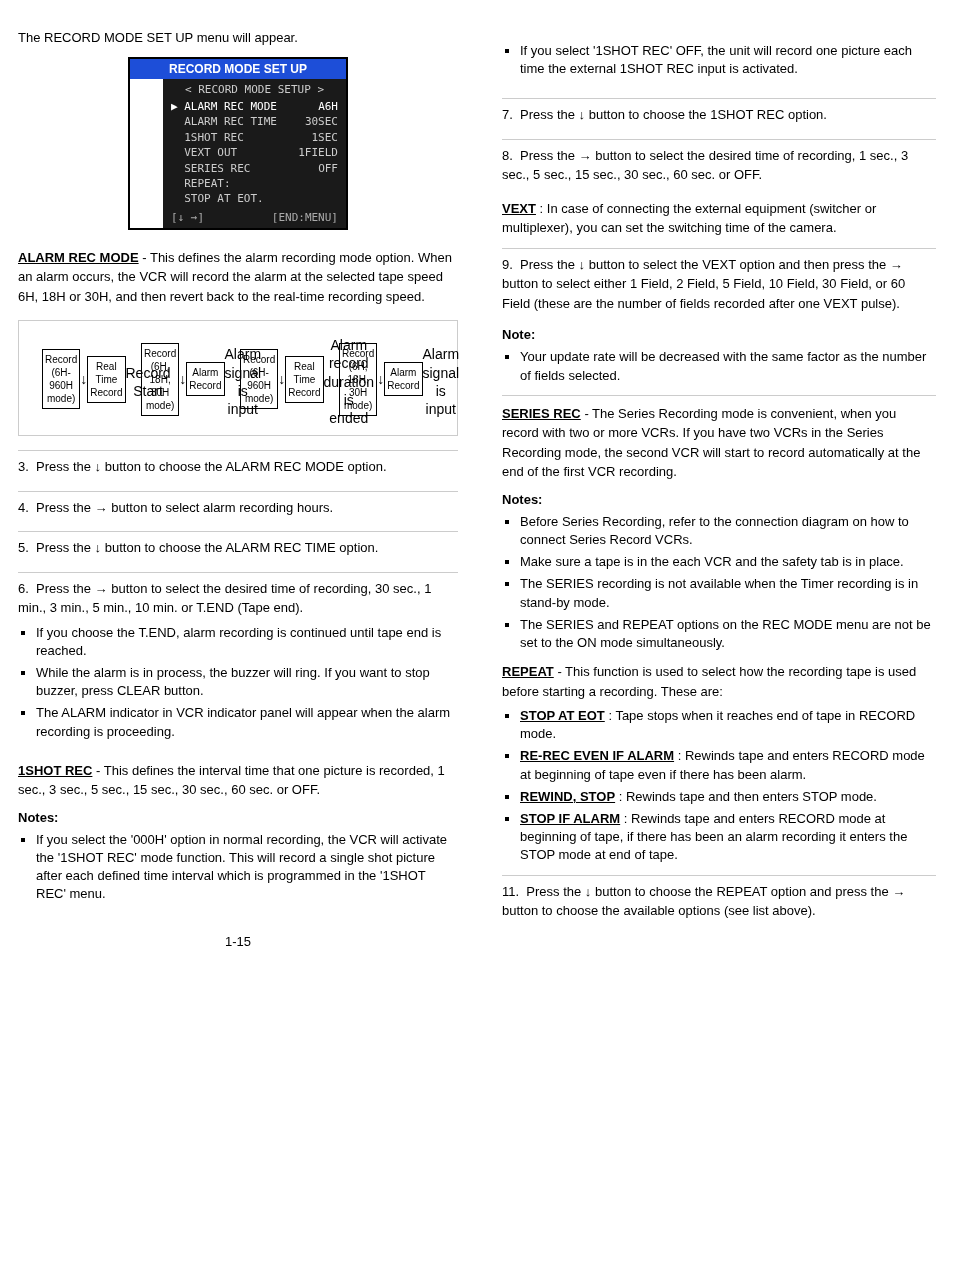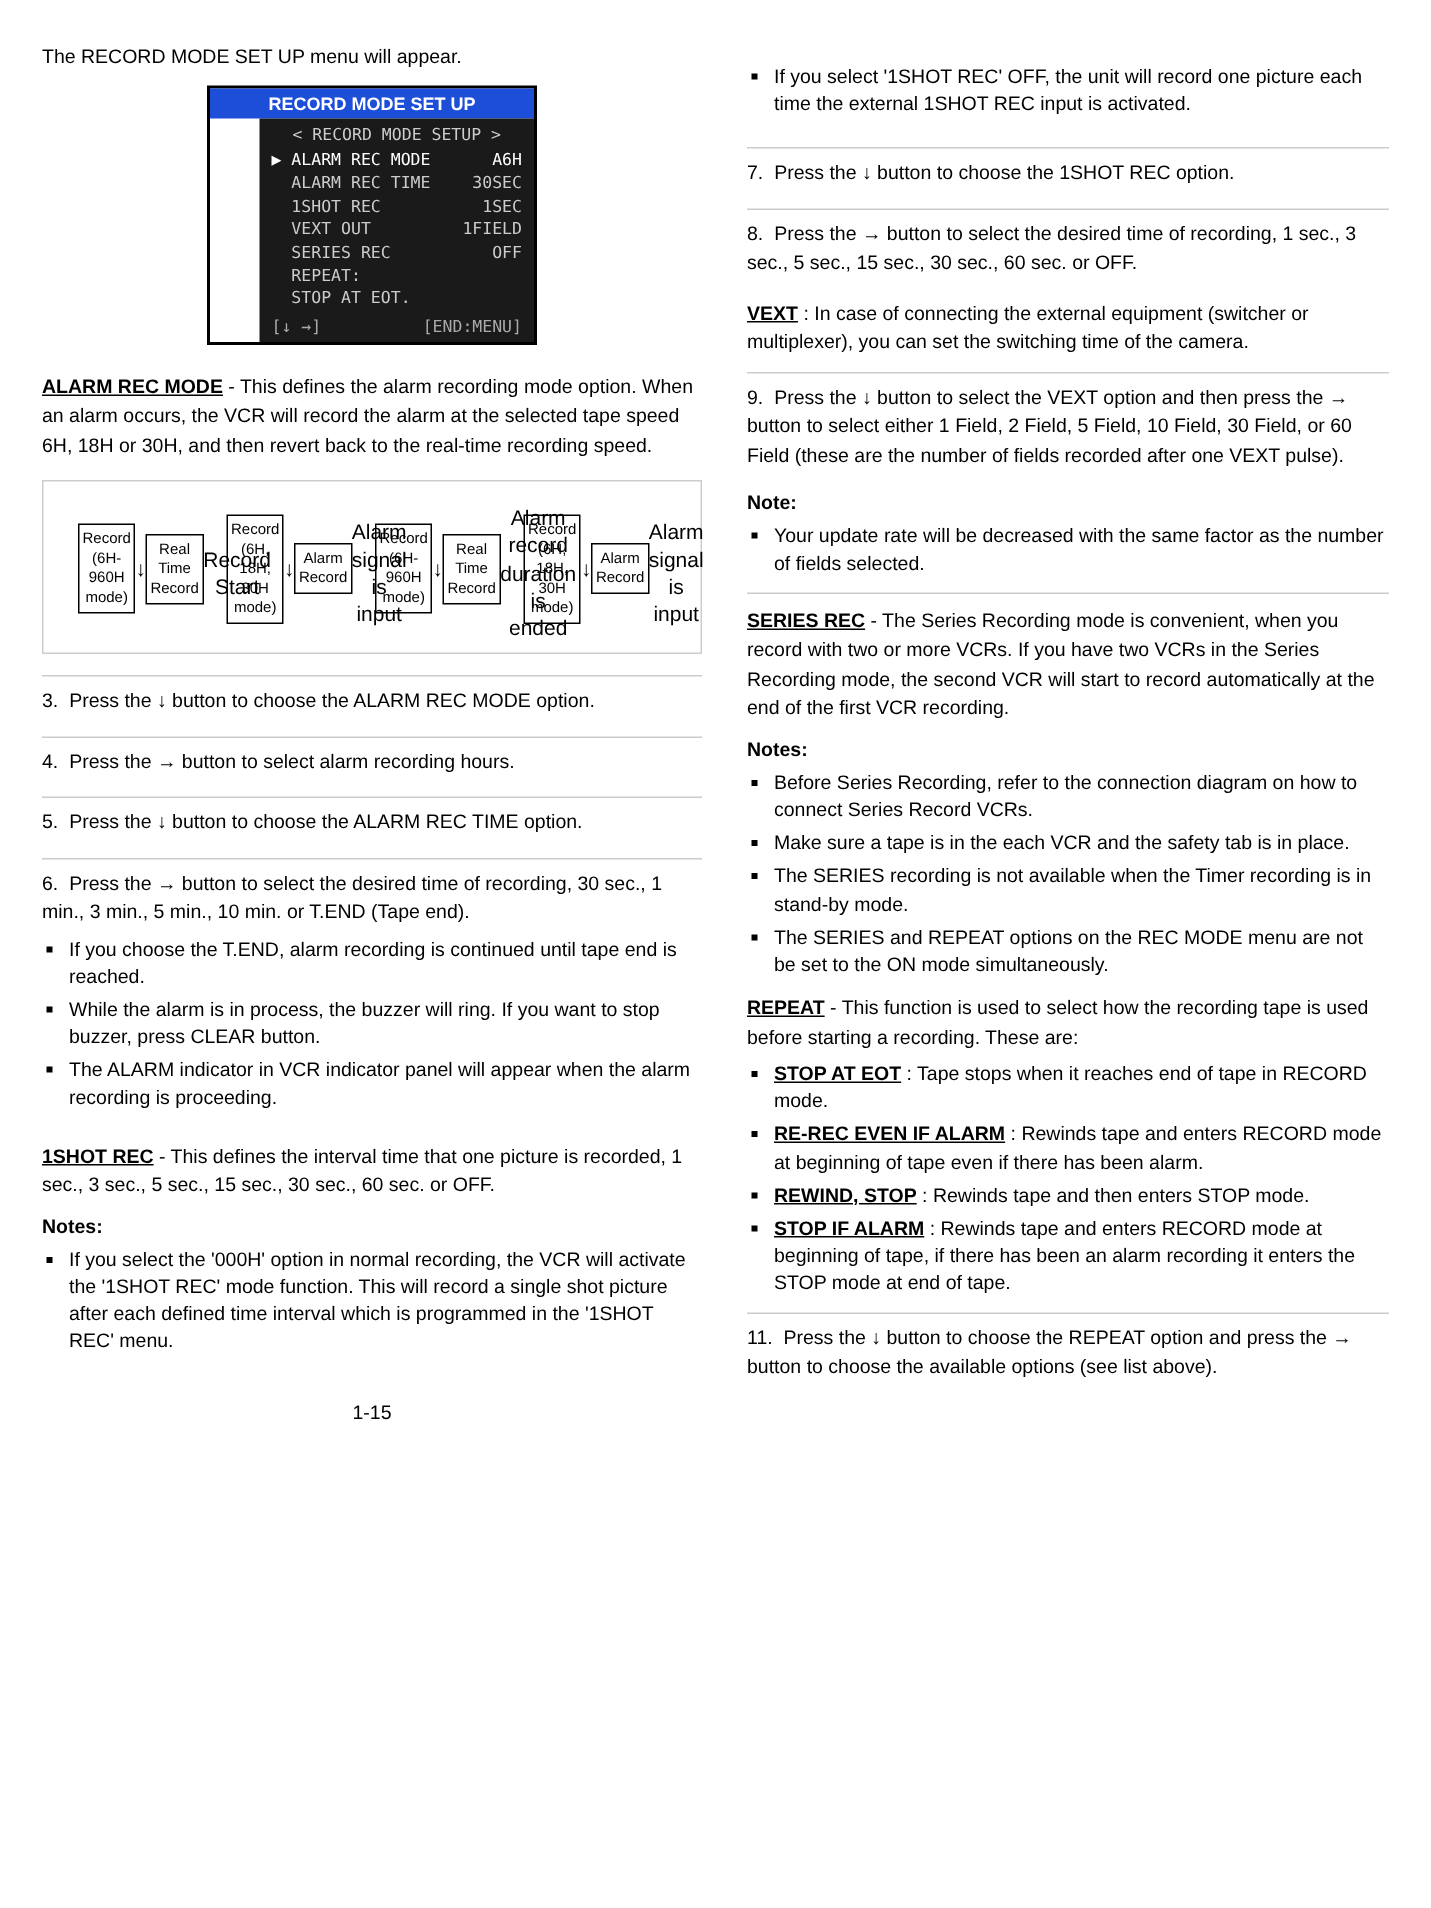--- a/index.html
+++ b/index.html
@@ -6,22 +6,22 @@
     body {
       font-family: Arial, Helvetica, sans-serif;
       font-size: 13px;
       background: #fff;
       color: #000;
       width: 954px;
       min-height: 1272px;
     }
     .page {
       display: flex;
-      padding: 30px 28px;
-      gap: 30px;
+      padding: 30px 18px;
+      gap: 44px;
     }
     .left-col {
       width: 440px;
       flex-shrink: 0;
     }
     .right-col {
       flex: 1;
     }
     .intro-text {
       font-size: 13px;

